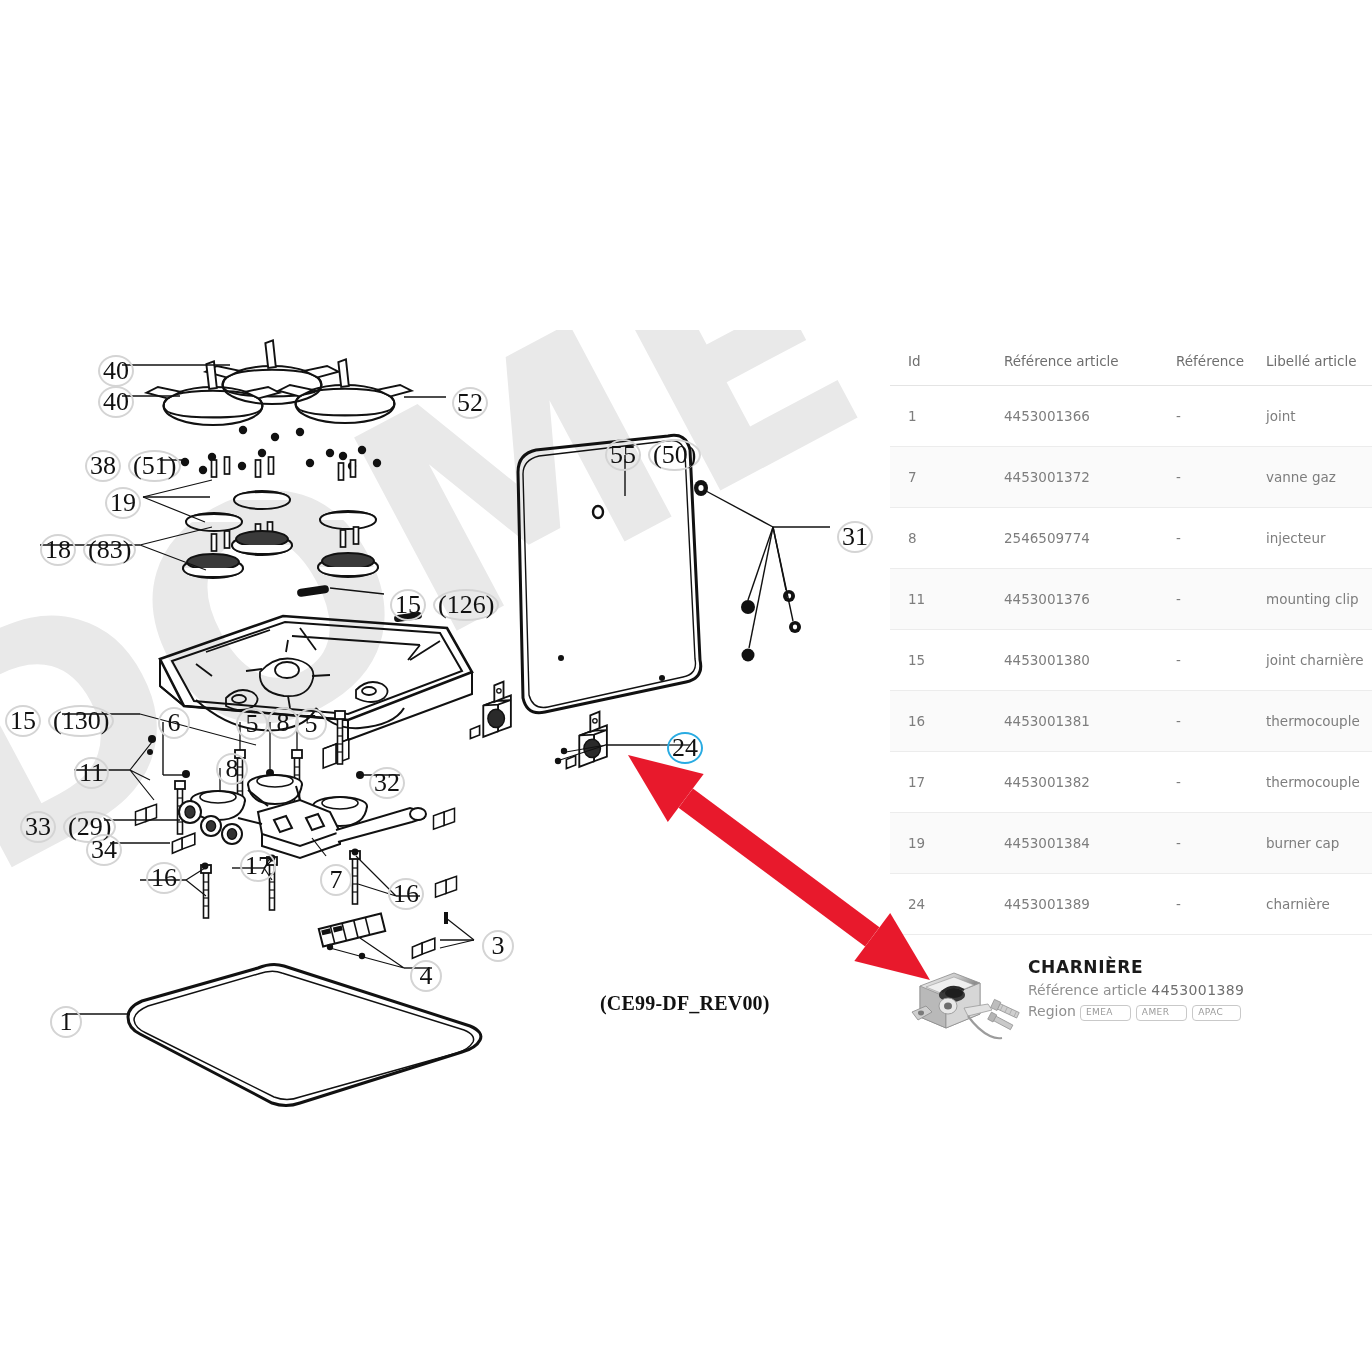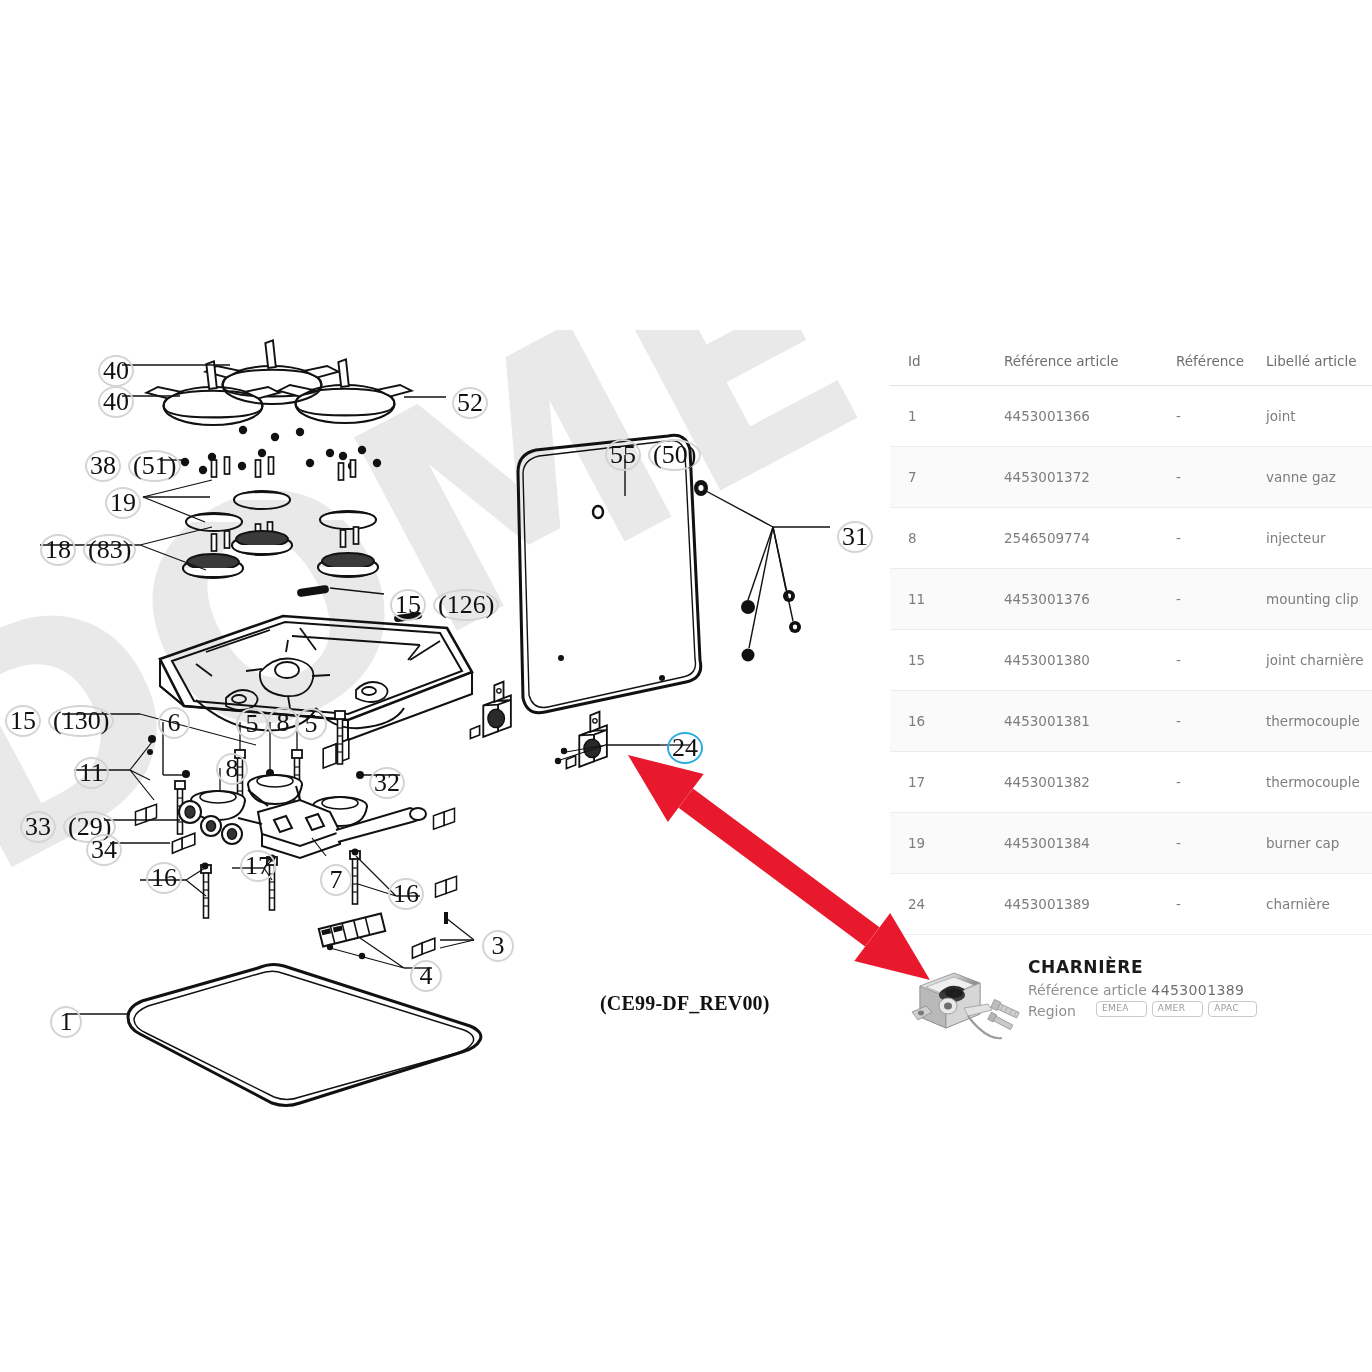--- a/index.html
+++ b/index.html
@@ -142,21 +142,21 @@
     font-family: "DejaVu Sans", sans-serif;
     font-size: 14px;
     color: #8f8f8f;
     line-height: 1.45;
     white-space: nowrap;
   }
   .product-ref-value {
     color: #6f6f6f;
     letter-spacing: 0.4px;
   }
-  .product-region-row { display: flex; align-items: flex-start; gap: 20px; margin-top: 1px; }
+  .product-region-row { display: flex; align-items: flex-end; gap: 4px; margin-top: 1px; }
   .region-badge {
     display: inline-block;
     border: 1px solid #c9c9c9;
     border-radius: 4px;
     padding: 1px 17px 2px 5px;
     font-family: "DejaVu Sans", sans-serif;
     font-size: 9px;
     color: #9a9a9a;
     letter-spacing: 0.4px;
     line-height: 1.2;

